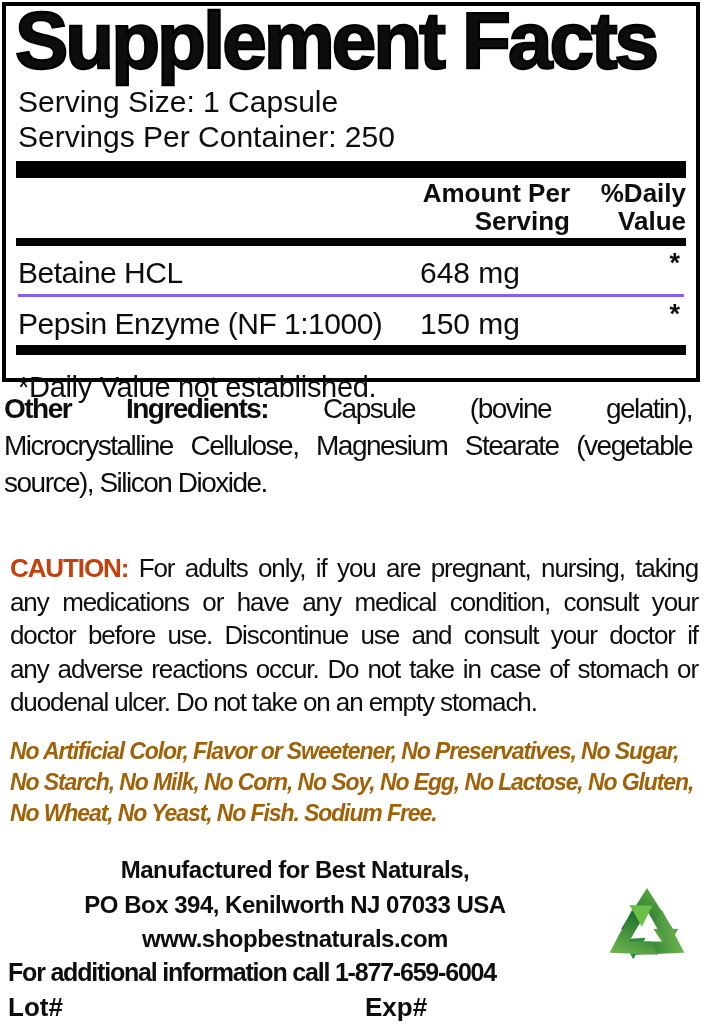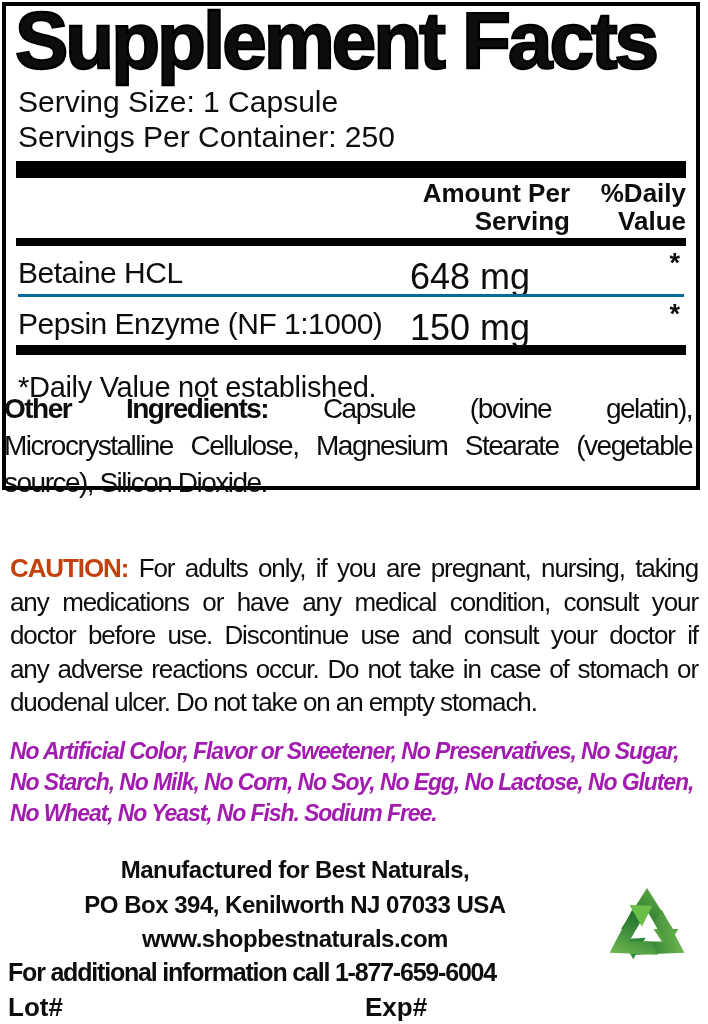--- a/index.html
+++ b/index.html
@@ -3,44 +3,44 @@
 <meta charset="utf-8">
 <style>
   html,body{margin:0;padding:0;}
   body{
     width:708px;height:1024px;position:relative;overflow:hidden;
     background:#ffffff;color:#0d0d0d;
     font-family:"Liberation Sans", sans-serif;
   }
   
   .panel{
-    position:absolute;left:2px;top:2px;width:698px;height:488px;
+    position:absolute;left:2px;top:2px;width:698px;height:380px;
     box-sizing:border-box;border:4px solid #000;background:#fff;
     padding:2px 12px 0 12px;
   }
   .panel-title{
     margin:-8px 0 2px -3px;
     font-size:80px;line-height:1.02;font-weight:700;
     letter-spacing:-3px;-webkit-text-stroke:2.3px #000;
     white-space:nowrap;
   }
   .serving-line{font-size:30px;line-height:35px;font-weight:400;}
   .bar{background:#000;margin:0 -2px;}
   .bar-thick{height:17px;margin-top:7px;}
   .bar-med{height:8px;}
   .bar-foot{height:10px;}
   .hdr-row{position:relative;height:60px;}
   .hdr-amount{position:absolute;left:352px;bottom:3px;width:200px;text-align:right;
     font-weight:700;font-size:26px;line-height:28px;}
   .hdr-dv{position:absolute;right:-2px;bottom:3px;width:110px;text-align:right;
     font-weight:700;font-size:26px;line-height:28px;}
   .irow{position:relative;height:48px;}
-  .irow + .irow{border-top:3px solid #0369a1;}
+  .irow + .irow{border-top:3px solid #8b5cf6;}
   .iname{position:absolute;left:0;top:10px;font-size:30px;letter-spacing:-0.5px;}
-  .iamt{position:absolute;left:352px;top:10px;width:200px;text-align:center;font-size:36px;}
+  .iamt{position:absolute;left:352px;top:10px;width:200px;text-align:center;font-size:30px;}
   .idv{position:absolute;right:4px;top:2px;font-size:27px;font-weight:700;}
   .footnote{font-size:29px;padding-top:16px;letter-spacing:-0.3px;}
   
   .other{
     position:absolute;left:4px;top:390px;width:688px;
     font-size:28px;line-height:37px;letter-spacing:-1.5px;
   }
   .jline{text-align:justify;text-align-last:justify;}
   .caution{
     position:absolute;left:10px;top:552px;width:688px;
@@ -113,21 +113,21 @@
 </div>
 
 <div class="caution">
   <div class="jline"><span class="caution-label" style="color:#c2410c">CAUTION:</span> <span>For adults only, if you are pregnant, nursing, taking</span></div>
   <div class="jline">any medications or have any medical condition, consult your</div>
   <div class="jline">doctor before use. Discontinue use and consult your doctor if</div>
   <div class="jline">any adverse reactions occur. Do not take in case of stomach or</div>
   <div>duodenal ulcer. Do not take on an empty stomach.</div>
 </div>
 
-<div class="claims" style="color:#a21caf">
+<div class="claims" style="color:#a16207">
   <div>No Artificial Color, Flavor or Sweetener, No Preservatives, No Sugar,</div>
   <div>No Starch, No Milk, No Corn, No Soy, No Egg, No Lactose, No Gluten,</div>
   <div>No Wheat, No Yeast, No Fish. Sodium Free.</div>
 </div>
 
 <div class="footer-center">
   <div>Manufactured for Best Naturals,</div>
   <div>PO Box 394, Kenilworth NJ 07033 USA</div>
   <div>www.shopbestnaturals.com</div>
 </div>

